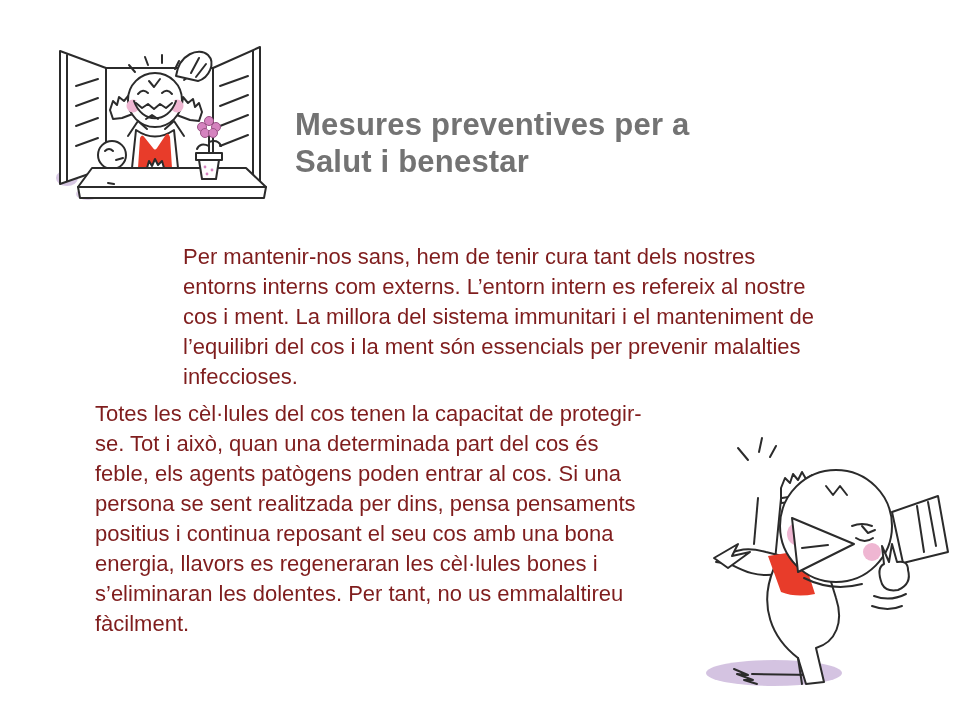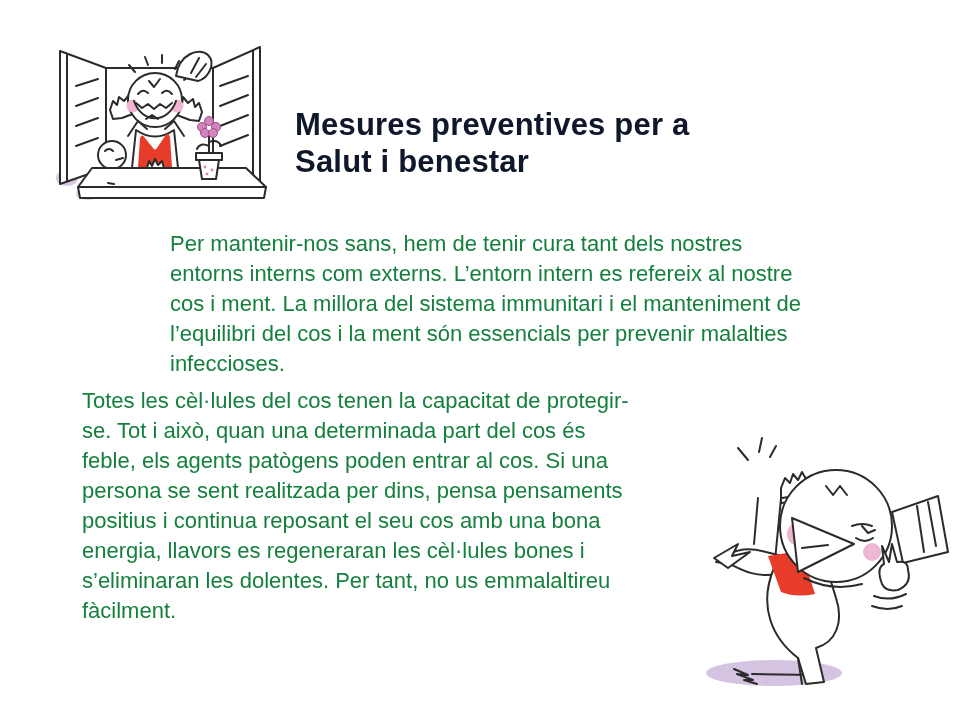--- a/index.html
+++ b/index.html
@@ -6,28 +6,28 @@
   body{
     width:960px;height:720px;
     background:#ffffff;
     font-family:"Liberation Sans", sans-serif;
     position:relative;overflow:hidden;
   }
   .slide{position:absolute;inset:0;}
   .title{
     position:absolute;left:295px;top:106px;
     margin:0;
-    color:#0f172a;
+    color:#737373;
     font-size:31px;line-height:37px;font-weight:700;
     white-space:pre-line;
     letter-spacing:0.2px;
   }
   .para{
-    position:absolute;margin:0;
-    color:#15803d;
+    position:absolute;margin:13px;
+    color:#7f1d1d;
     font-size:22px;line-height:30px;
     white-space:pre-line;
   }
   .para-indented{left:170px;top:229px;width:730px;}
   .para-main{left:82px;top:386px;width:640px;}
   .illus{position:absolute;}
   .illus-window{left:50px;top:34px;width:238px;height:176px;}
   .illus-cheer{left:686px;top:426px;width:272px;height:268px;}
   svg .ink{stroke:#2b2b2b;stroke-width:2;fill:none;stroke-linecap:round;stroke-linejoin:round;}
   svg .ink-f{stroke:#2b2b2b;stroke-width:2;fill:#ffffff;stroke-linecap:round;stroke-linejoin:round;}

